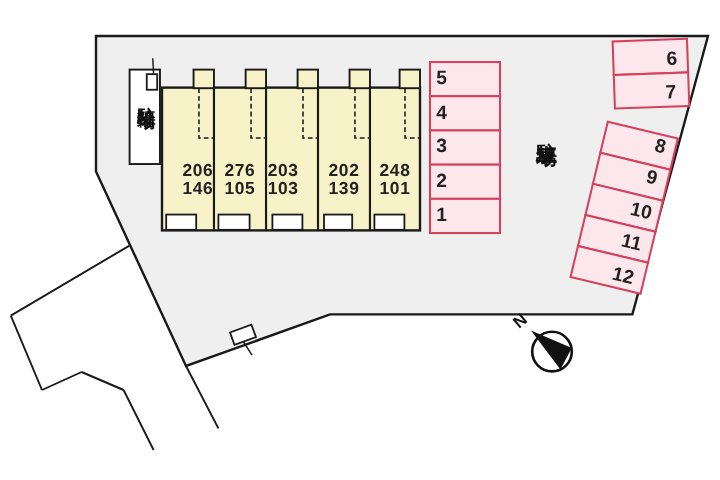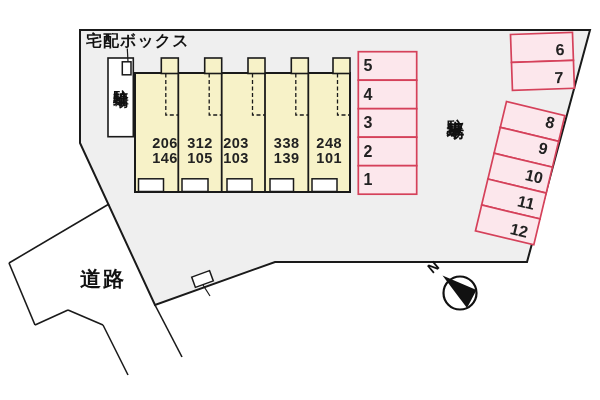--- a/index.html
+++ b/index.html
@@ -109,40 +109,38 @@
 
     <polygon points="209.5,270.6 213.3,280.9 195.4,287.4 191.7,277.1" fill="#ffffff" stroke="#1a1a1a" stroke-width="1.5"></polygon>
     <line x1="203" y1="285" x2="210" y2="296" stroke="#1a1a1a" stroke-width="1.2"></line>
 
     <g>
       <circle cx="460" cy="293" r="16.5" fill="#ffffff" stroke="#111111" stroke-width="2.2"></circle>
       <polygon points="442.5,275.5 476.5,290 467,308" fill="#111111"></polygon>
     </g>
   </svg>
 
-  <div class="lbl lbl-delivery">宅配ボックス</div>
   <div class="vtext v-bike">駐輪場</div>
   <div class="vtext v-carpark">駐車場</div>
-  <div class="lbl lbl-road">道路</div>
   <div class="north-n">N</div>
 
   <div class="unit" style="left:142px;">
     <div>206</div>
     <div>146</div>
   </div>
   <div class="unit" style="left:177px;">
-    <div>312</div>
+    <div>276</div>
     <div>105</div>
   </div>
   <div class="unit" style="left:213px;">
     <div>203</div>
     <div>103</div>
   </div>
   <div class="unit" style="left:263.7px;">
-    <div>338</div>
+    <div>202</div>
     <div>139</div>
   </div>
   <div class="unit" style="left:306.2px;">
     <div>248</div>
     <div>101</div>
   </div>
 
   <div class="pnum" style="left:368px;top:66px;">5</div>
   <div class="pnum" style="left:368px;top:94.5px;">4</div>
   <div class="pnum" style="left:368px;top:123px;">3</div>

